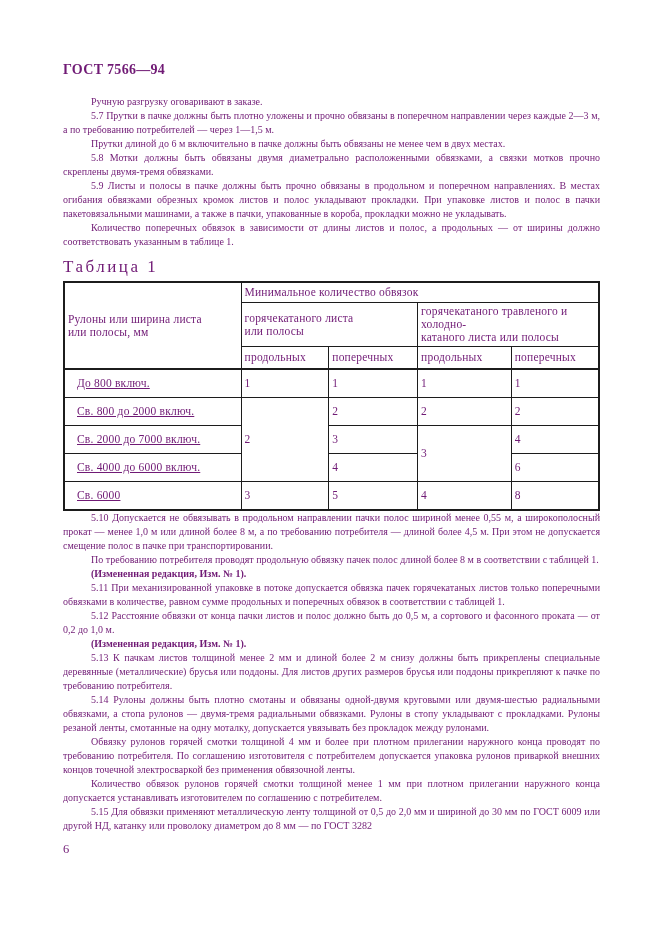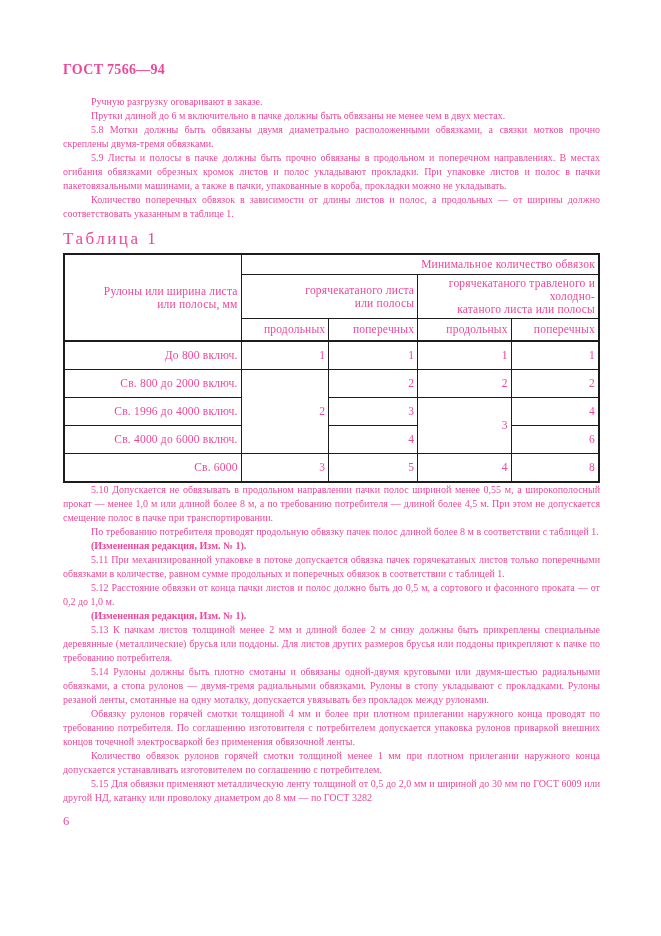--- a/index.html
+++ b/index.html
@@ -5,21 +5,21 @@
   html, body { margin: 0; padding: 0; background: #e8e8e8; }
   .page {
     position: relative;
     width: 661px;
     height: 936px;
     margin: 0 auto;
     background: #ffffff;
     box-sizing: border-box;
     padding: 62px 61px 0 63px;
     font-family: "Liberation Serif", "DejaVu Serif", serif;
-    color: #ec4899;
+    color: #701a75;
     overflow: hidden;
   }
   .doc-header {
     font-weight: bold;
     font-size: 14px;
     letter-spacing: 0.3px;
     margin-bottom: 17px;
   }
   .content p {
     margin: 0;
@@ -36,56 +36,58 @@
     text-indent: 0;
   }
   table.gost {
     width: 100%;
     border-collapse: collapse;
     table-layout: fixed;
     border: 2px solid #1c1c1c;
   }
   table.gost td {
     border: 1px solid #1c1c1c;
-    text-align: right;
+    text-align: left;
     vertical-align: middle;
     font-size: 10.8px;
     line-height: 13px;
     padding: 2px 3px;
     letter-spacing: 0.5px;
   }
   table.gost .h1-row td { height: 15px; }
   table.gost .h2-row td { height: 30px; }
   table.gost .h3-row td { height: 17px; border-bottom: 2px solid #1c1c1c; border-radius: 11px; }
   table.gost td.corner-cell { border-bottom: 2px solid #1c1c1c; }
   table.gost tbody td {
     height: 23px;
     font-size: 11.5px;
     letter-spacing: 0.2px;
   }
   table.gost tbody td.lbl {
-    text-align: right;
+    text-align: left;
     padding-left: 12px;
+    text-decoration: underline;
   }
   .after-table { margin-top: 13px; }
   .page-number {
     font-size: 12.5px;
     margin-top: 9px;
   }
 </style>
 </head>
 <body>
 
 <div class="page">
 
   <div class="doc-header">ГОСТ 7566—94</div>
 
   <div class="content">
 
     <p>Ручную разгрузку оговаривают в заказе.</p>
+    <p>5.7 Прутки в пачке должны быть плотно уложены и прочно обвязаны в поперечном направлении через каждые 2—3 м, а по требованию потребителей — через 1—1,5 м.</p>
     <p>Прутки длиной до 6 м включительно в пачке должны быть обвязаны не менее чем в двух местах.</p>
     <p>5.8 Мотки должны быть обвязаны двумя диаметрально расположенными обвязками, а связки мотков прочно скреплены двумя-тремя обвязками.</p>
     <p>5.9 Листы и полосы в пачке должны быть прочно обвязаны в продольном и поперечном направлениях. В местах огибания обвязками обрезных кромок листов и полос укладывают прокладки. При упаковке листов и полос в пачки пакетовязальными машинами, а также в пачки, упакованные в короба, прокладки можно не укладывать.</p>
     <p>Количество поперечных обвязок в зависимости от длины листов и полос, а продольных — от ширины должно соответствовать указанным в таблице 1.</p>
 
     <div class="table-label">Таблица 1</div>
 
     <table class="gost">
       <colgroup>
         <col style="width:33.1%">
@@ -128,21 +130,21 @@
           <td>1</td>
         </tr>
         <tr>
           <td class="lbl">Св. 800 до 2000 включ.</td>
           <td rowspan="3">2</td>
           <td>2</td>
           <td>2</td>
           <td>2</td>
         </tr>
         <tr>
-          <td class="lbl">Св. 1996 до 4000 включ.</td>
+          <td class="lbl">Св. 2000 до 7000 включ.</td>
           <td>3</td>
           <td rowspan="2">3</td>
           <td>4</td>
         </tr>
         <tr>
           <td class="lbl">Св. 4000 до 6000 включ.</td>
           <td>4</td>
           <td>6</td>
         </tr>
         <tr>

